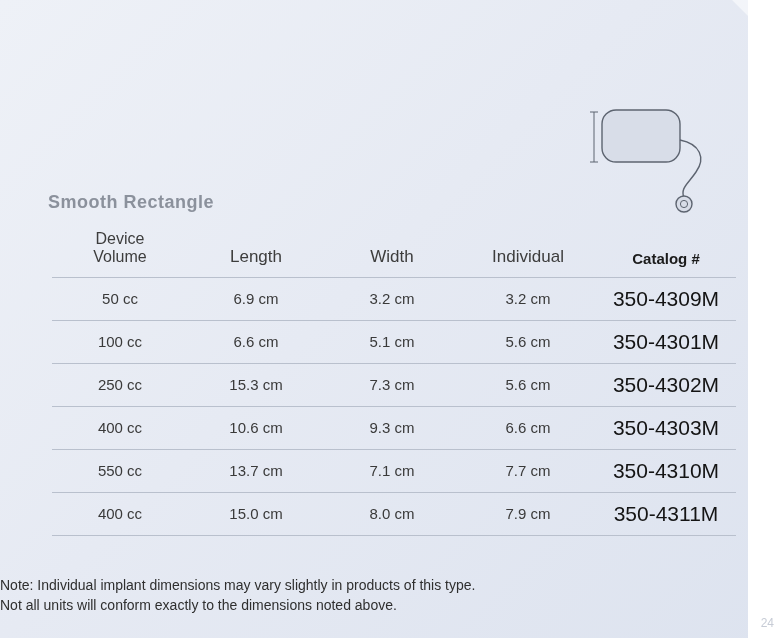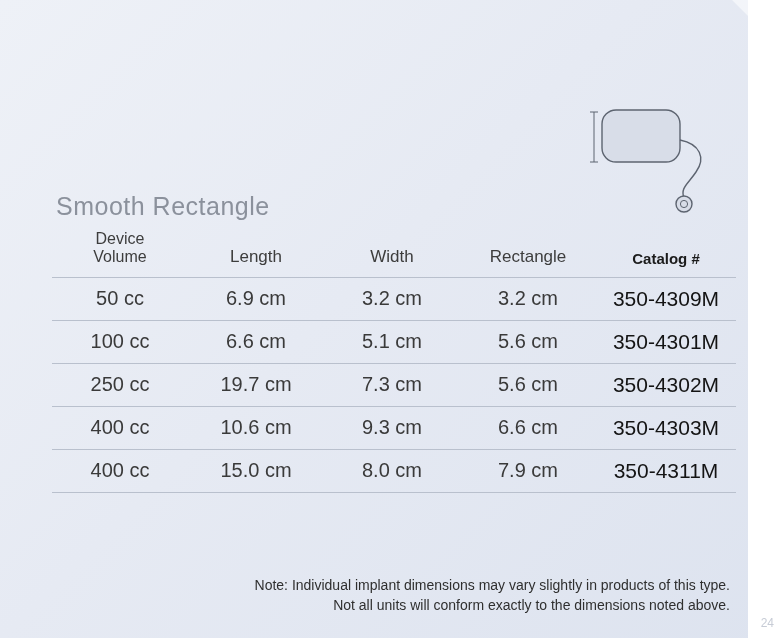--- a/index.html
+++ b/index.html
@@ -45,24 +45,24 @@
     position: absolute;
     top: 100px;
     left: 588px;
     width: 150px;
     height: 120px;
   }
 
   
   .title {
     position: absolute;
-    left: 56px;
+    left: 48px;
     top: 192px;
-    font-size: 25px;
-    font-weight: normal;
+    font-size: 18px;
+    font-weight: bold;
     color: #8b919c;
     letter-spacing: 0.5px;
   }
 
   
   .table-wrap {
     position: absolute;
     left: 52px;
     top: 228px;
     width: 684px;
@@ -83,21 +83,21 @@
   }
   table.spec th.catalog-head {
     font-weight: bold;
     font-size: 15px;
     color: #1b1b1b;
   }
   table.spec th.device-head {
     font-size: 16px;
   }
   table.spec td {
-    font-size: 20px;
+    font-size: 15px;
     color: #3a3a3a;
     text-align: center;
     padding: 9px 0 9px 0;
     border-top: 1px solid #b9c0cd;
   }
   table.spec tr.row:last-child td {
     border-bottom: 1px solid #b9c0cd;
   }
   table.spec td.catalog {
     font-weight: normal;
@@ -109,21 +109,21 @@
   col.c-wid { width: 136px; }
   col.c-proj { width: 136px; }
   col.c-cat { width: 140px; }
 
   
   .note {
     position: absolute;
     left: 0;
     top: 575px;
     width: 730px;
-    text-align: right;
+    text-align: left;
     font-size: 14px;
     color: #2f2f2f;
     line-height: 1.45;
   }
   .page-number {
     position: absolute;
     right: 10px;
     bottom: 8px;
     font-size: 12px;
     color: #c7ccd6;
@@ -168,54 +168,61 @@
           <col class="c-cat">
       </colgroup>
       <thead>
         <tr>
           <th class="device-head">
             <span>Device</span><br>
             <span>Volume</span>
           </th>
           <th>Length</th>
           <th>Width</th>
-          <th>Rectangle</th>
+          <th>Individual</th>
           <th class="catalog-head">Catalog #</th>
         </tr>
       </thead>
       <tbody>
         <tr class="row">
           <td>50 cc</td>
           <td>6.9 cm</td>
           <td>3.2 cm</td>
           <td>3.2 cm</td>
           <td class="catalog">350-4309M</td>
         </tr>
         <tr class="row">
           <td>100 cc</td>
           <td>6.6 cm</td>
           <td>5.1 cm</td>
           <td>5.6 cm</td>
           <td class="catalog">350-4301M</td>
         </tr>
         <tr class="row">
           <td>250 cc</td>
-          <td>19.7 cm</td>
+          <td>15.3 cm</td>
           <td>7.3 cm</td>
           <td>5.6 cm</td>
           <td class="catalog">350-4302M</td>
         </tr>
         <tr class="row">
           <td>400 cc</td>
           <td>10.6 cm</td>
           <td>9.3 cm</td>
           <td>6.6 cm</td>
           <td class="catalog">350-4303M</td>
         </tr>
         <tr class="row">
+          <td>550 cc</td>
+          <td>13.7 cm</td>
+          <td>7.1 cm</td>
+          <td>7.7 cm</td>
+          <td class="catalog">350-4310M</td>
+        </tr>
+        <tr class="row">
           <td>400 cc</td>
           <td>15.0 cm</td>
           <td>8.0 cm</td>
           <td>7.9 cm</td>
           <td class="catalog">350-4311M</td>
         </tr>
       </tbody>
     </table>
   </div>
 

